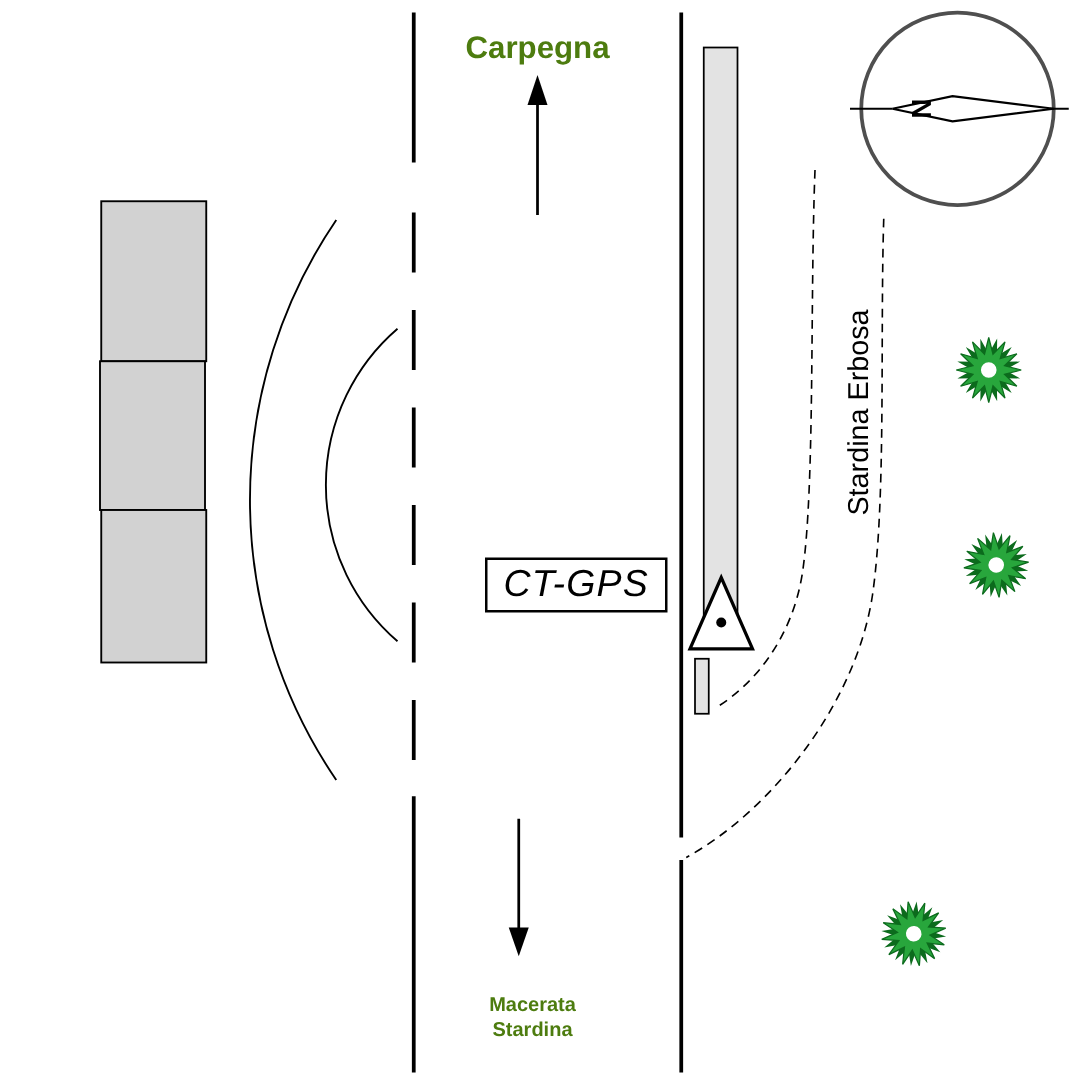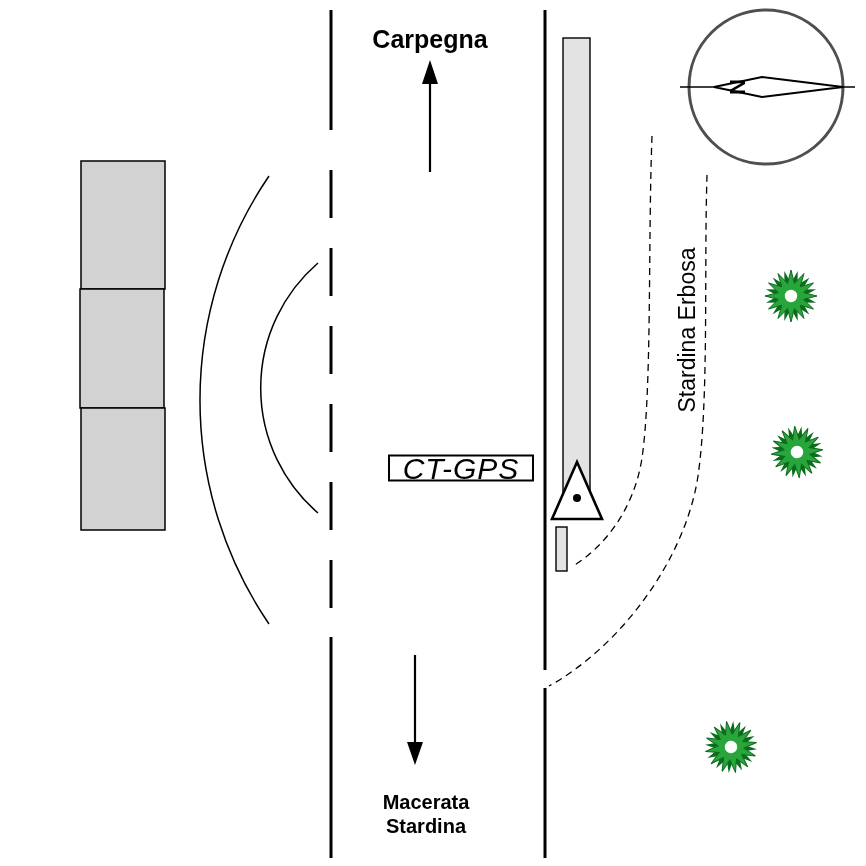--- a/index.html
+++ b/index.html
@@ -17,40 +17,40 @@
   }
   #diagram-svg {
     position: absolute;
     left: 0;
     top: 0;
   }
   .lbl {
     position: absolute;
     transform: translate(-50%, -50%);
     white-space: nowrap;
-    color: #000000;
+    color: #4d7c0f;
   }
   .lbl-bold {
     font-weight: bold;
     font-size: 25px;
   }
   .lbl-south {
     text-align: center;
     line-height: 1.22;
     font-weight: bold;
-    font-size: 20px;
+    font-size: 16px;
   }
   .lbl-south span { display: block; }
   .station-box {
     position: absolute;
     left: 461px;
     top: 468px;
     transform: translate(-50%, -50%);
     width: 146px;
-    height: 27px;
+    height: 44px;
     box-sizing: border-box;
     border: 2px solid #000;
     background: #fff;
     display: flex;
     align-items: center;
     justify-content: center;
     font-style: italic;
     font-size: 30px;
     letter-spacing: 1px;
     color: #000;

